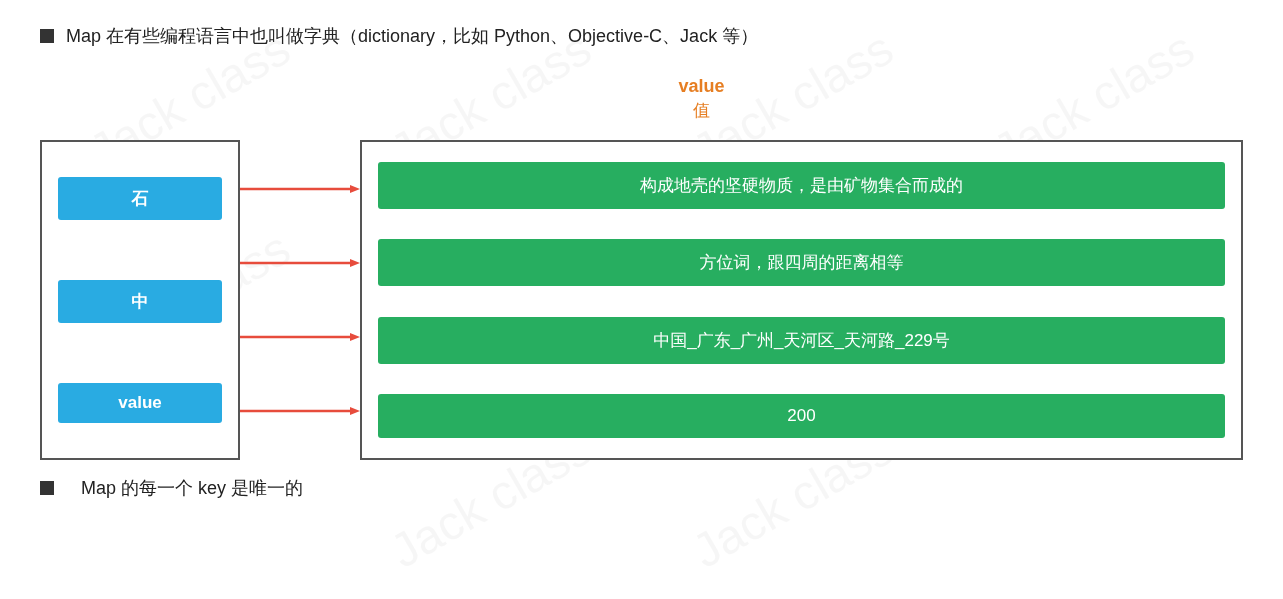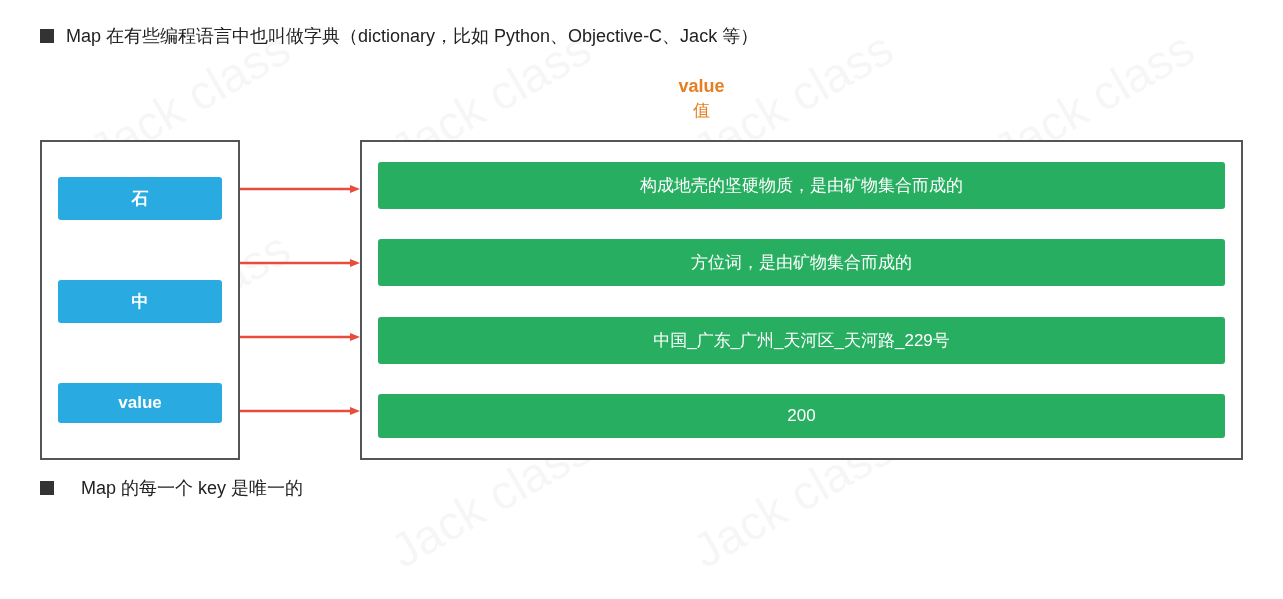--- a/index.html
+++ b/index.html
@@ -195,21 +195,21 @@
       <div style="display:flex; align-items:center; height:40px;">
         <svg viewBox="0 0 120 12" width="120" height="12">
           <line x1="0" y1="6" x2="110" y2="6" stroke="#e74c3c" stroke-width="2.5"></line>
           <polygon points="110,2 120,6 110,10" fill="#e74c3c"></polygon>
         </svg>
       </div>
     </div>
 
     <div class="value-container">
       <div class="value-item">构成地壳的坚硬物质，是由矿物集合而成的</div>
-      <div class="value-item">方位词，是由矿物集合而成的</div>
+      <div class="value-item">方位词，跟四周的距离相等</div>
       <div class="value-item">中国_广东_广州_天河区_天河路_229号</div>
       <div class="value-item">200</div>
     </div>
 
   </div>
 
   <div class="bottom-note" style="margin-top:16px;gap:21px;">
     <span class="bullet-square"></span>
     <span>Map 的每一个 key 是唯一的</span>
   </div>

